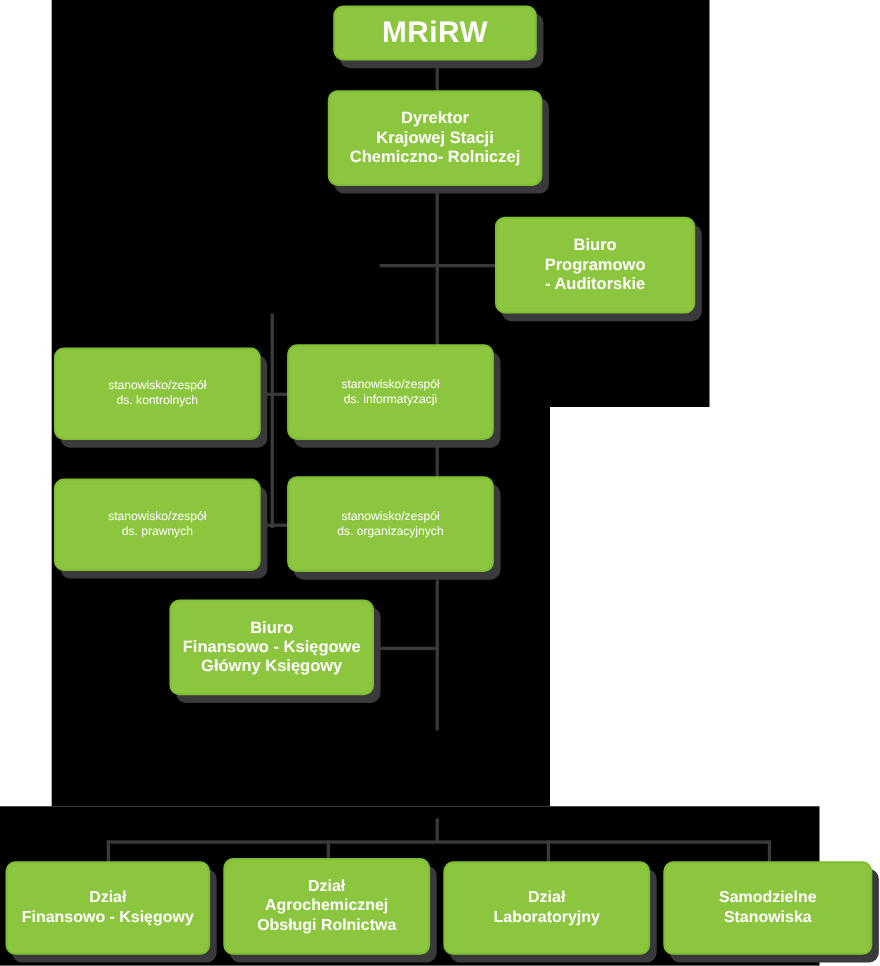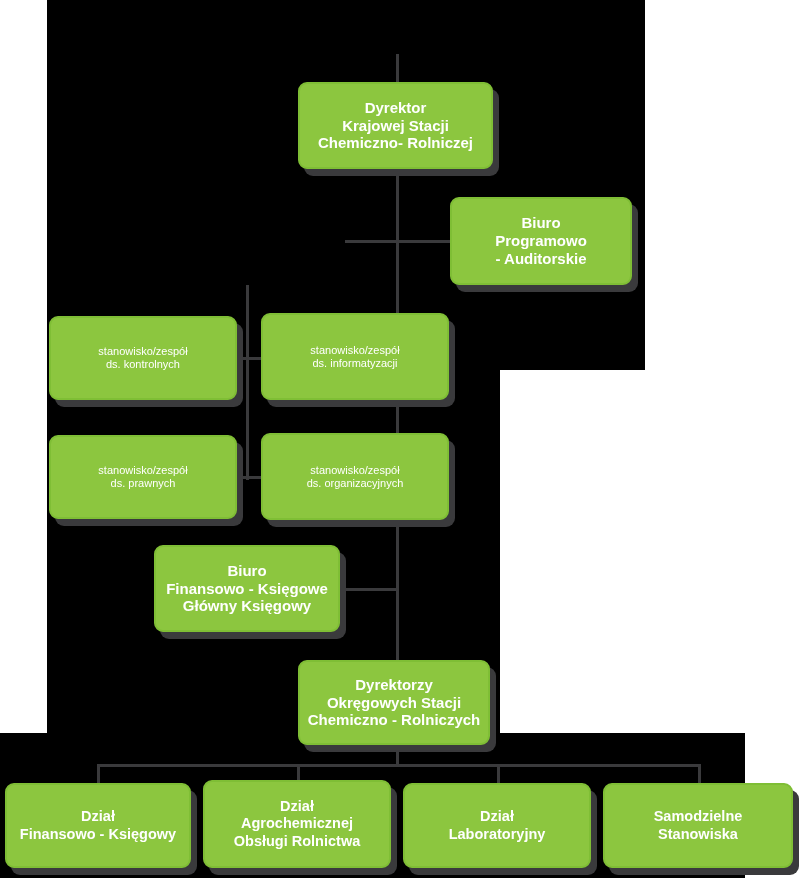--- a/index.html
+++ b/index.html
@@ -73,20 +73,23 @@
 
   <div class="conn v" style="left:396px;top:588px;height:76px;"></div>
 
   <div class="conn v" style="left:396px;top:744px;height:22px;"></div>
   <div class="conn h" style="left:97px;top:764px;width:604px;"></div>
   <div class="conn v" style="left:97px;top:764px;height:22px;"></div>
   <div class="conn v" style="left:297px;top:764px;height:22px;"></div>
   <div class="conn v" style="left:497px;top:764px;height:22px;"></div>
   <div class="conn v" style="left:698px;top:764px;height:22px;"></div>
 
+  <div class="node t-title" style="left:303px;top:5px;width:185px;height:50px;">
+    <span class="lbl">MRiRW</span>
+  </div>
 
   <div class="node t-bold" style="left:298px;top:82px;width:195px;height:87px;">
     <span class="lbl">Dyrektor
 Krajowej Stacji
 Chemiczno- Rolniczej</span>
   </div>
 
 
   <div class="node t-bold" style="left:450px;top:197px;width:182px;height:88px;">
     <span class="lbl">Biuro
@@ -113,25 +116,20 @@
     <span class="lbl">stanowisko/zespół
 ds. organizacyjnych</span>
   </div>
 
   <div class="node t-bold" style="left:154px;top:545px;width:186px;height:87px;">
     <span class="lbl">Biuro
 Finansowo - Księgowe
 Główny Księgowy</span>
   </div>
 
-  <div class="node t-bold" style="left:298px;top:660px;width:192px;height:85px;">
-    <span class="lbl">Dyrektorzy
-Okręgowych Stacji
-Chemiczno - Rolniczych</span>
-  </div>
 
   <div class="node t-small" style="left:5px;top:783px;width:186px;height:85px;">
     <span class="lbl">Dział
 Finansowo - Księgowy</span>
   </div>
 
   <div class="node t-small" style="left:203px;top:780px;width:188px;height:88px;">
     <span class="lbl">Dział
 Agrochemicznej
 Obsługi Rolnictwa</span>

